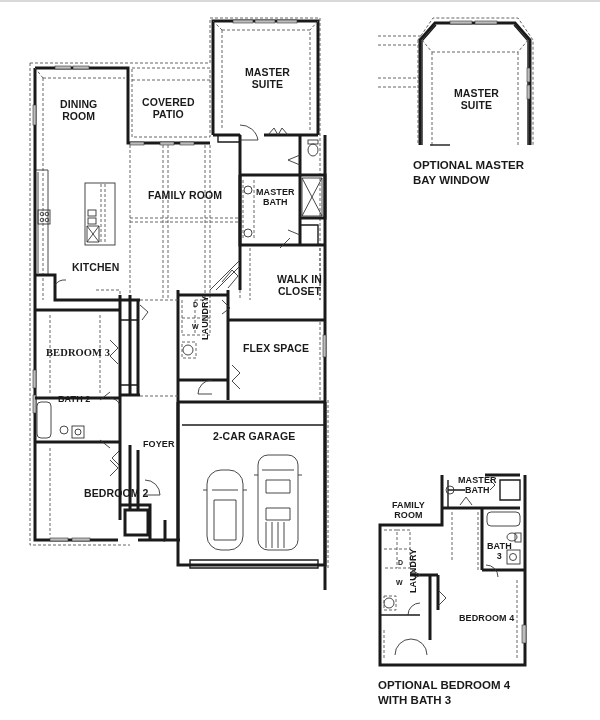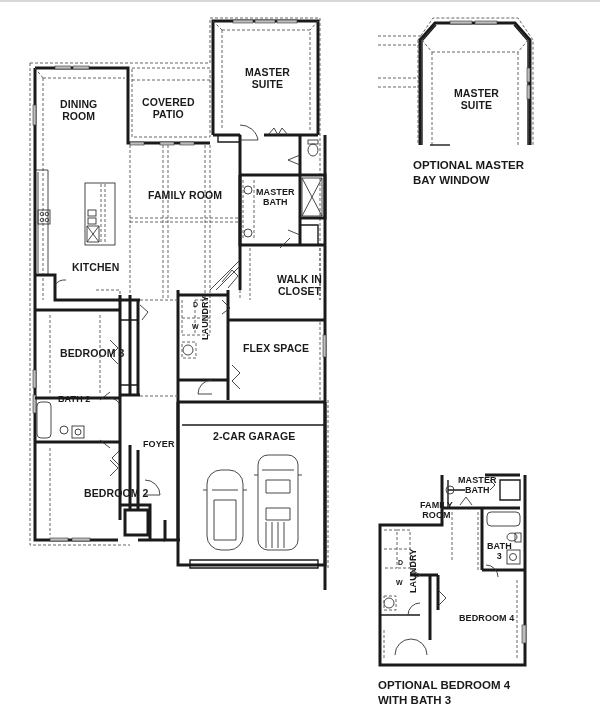--- a/index.html
+++ b/index.html
@@ -192,36 +192,36 @@
 <div class="lbl" style="left:148px;top:189px;"><span>FAMILY ROOM</span></div>
 <div class="lbl lbl-sm" style="left:256px;top:187px;"><span style="white-space:pre">MASTER
 BATH</span></div>
 <div class="lbl" style="left:72px;top:261px;"><span>KITCHEN</span></div>
 <div class="lbl" style="left:261px;top:273px;margin-left:16px;"><span style="white-space:pre">WALK IN
 CLOSET</span></div>
 <div class="lbl lbl-sm vert" style="left:185px;top:315px;width:40px;"><span>LAUNDRY</span></div>
 <div class="lbl lbl-sm" style="left:193px;top:300px;font-size:7px;"><span>D</span></div>
 <div class="lbl lbl-sm" style="left:192px;top:322px;font-size:7px;"><span>W</span></div>
 <div class="lbl" style="left:243px;top:342px;text-align:center;"><span>FLEX SPACE</span></div>
-<div class="lbl" style="left:60px;top:347px;"><span>BEDROOM 3</span></div>
+<div class="lbl" style="left:46px;top:347px;font-family:Liberation Serif, serif;"><span>BEDROOM 3</span></div>
 <div class="lbl lbl-sm" style="left:58px;top:394px;"><span>BATH 2</span></div>
 <div class="lbl lbl-sm" style="left:143px;top:439px;"><span>FOYER</span></div>
 <div class="lbl" style="left:213px;top:430px;"><span>2-CAR GARAGE</span></div>
 <div class="lbl" style="left:46px;top:487px;padding-left:38px;"><span>BEDROOM 2</span></div>
 
 <div class="lbl" style="left:454px;top:87px;"><span style="white-space:pre">MASTER
 SUITE</span></div>
 <div class="caption" style="left:413px;top:158px;">
   <div>OPTIONAL MASTER</div>
   <div>BAY WINDOW</div>
 </div>
 
 <div class="lbl lbl-sm" style="left:458px;top:475px;"><span style="white-space:pre">MASTER
 BATH</span></div>
-<div class="lbl lbl-sm" style="left:392px;top:500px;margin-left:28px;"><span style="white-space:pre">FAMILY
+<div class="lbl lbl-sm" style="left:392px;top:500px;"><span style="white-space:pre">FAMILY
 ROOM</span></div>
 <div class="lbl lbl-sm" style="left:487px;top:541px;"><span style="white-space:pre">BATH
 3</span></div>
 <div class="lbl lbl-sm vert" style="left:393px;top:568px;width:40px;"><span>LAUNDRY</span></div>
 <div class="lbl lbl-sm" style="left:398px;top:558px;font-size:7px;"><span>D</span></div>
 <div class="lbl lbl-sm" style="left:396px;top:578px;font-size:7px;"><span>W</span></div>
 <div class="lbl lbl-sm" style="left:459px;top:613px;"><span>BEDROOM 4</span></div>
 <div class="caption" style="left:378px;top:678px;">
   <div>OPTIONAL BEDROOM 4</div>
   <div>WITH BATH 3</div>

